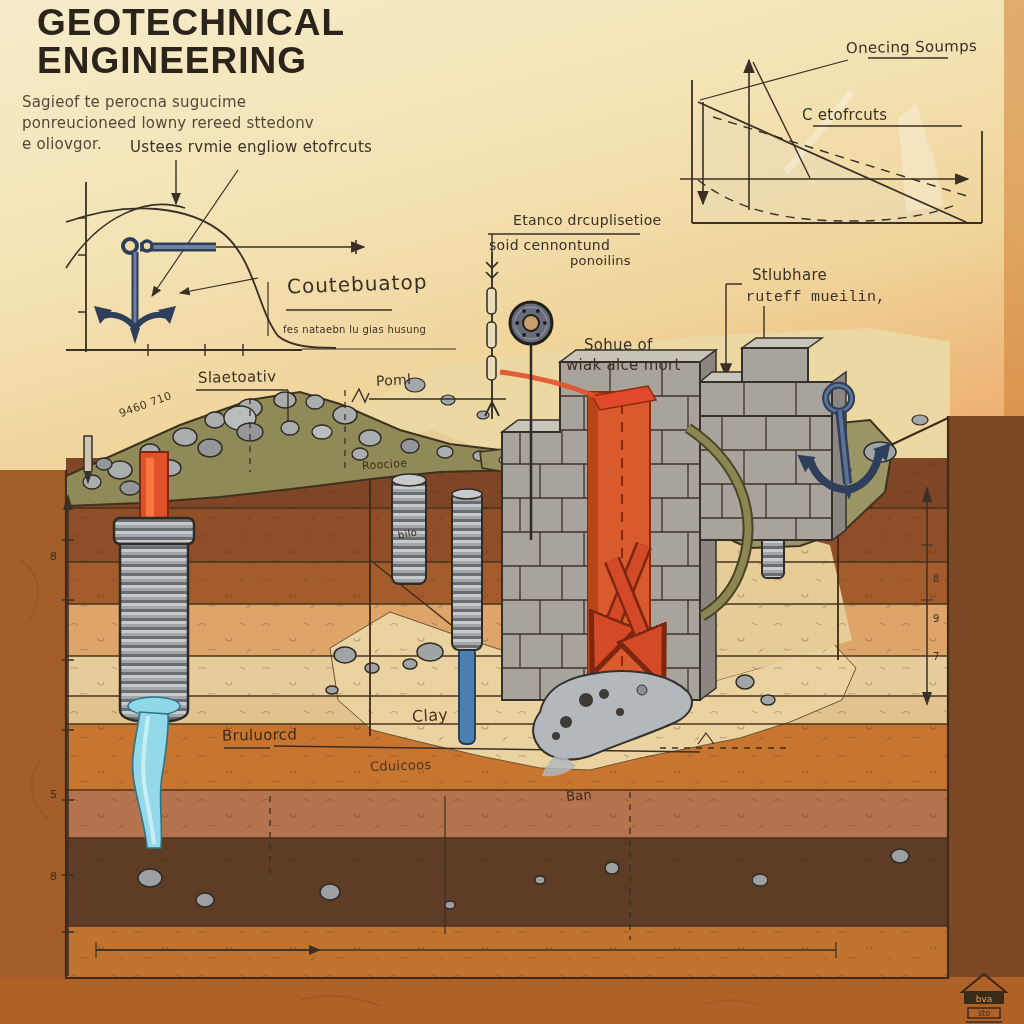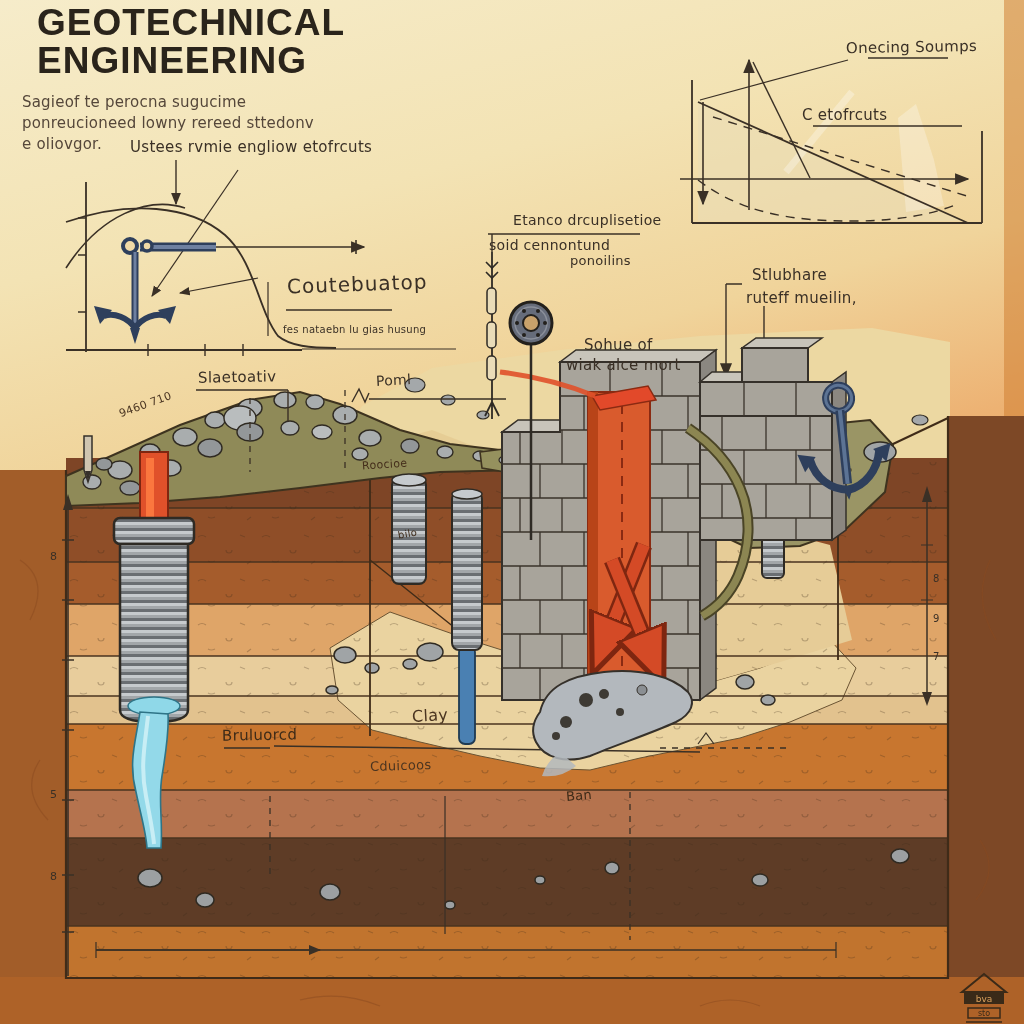--- a/index.html
+++ b/index.html
@@ -409,21 +409,21 @@
 <div class="lbl" style="left:489px;top:237px;font-size:14px;">soid cennontund</div>
 <div class="lbl" style="left:524px;top:253px;font-size:13px;margin-left:46px;">ponoilins</div>
 
 <div class="lbl hand" style="left:198px;top:368px;transform:rotate(-1deg);">Slaetoativ</div>
 <div class="lbl" style="left:376px;top:372px;font-size:14px;transform:rotate(-3deg);">Poml</div>
 
 <div class="lbl hand" style="left:576px;top:336px;margin-left:8px;">Sohue of</div>
 <div class="lbl hand" style="left:566px;top:356px;">wiak alce mort</div>
 
 <div class="lbl hand" style="left:752px;top:266px;">Stlubhare</div>
-<div class="lbl hand" style="left:746px;top:289px;">ruteff mueilin,</div>
+<div class="lbl hand" style="left:746px;top:289px;font-family:Liberation Mono, monospace;">ruteff mueilin,</div>
 
 <div class="lbl" style="left:118px;top:398px;font-size:11px;transform:rotate(-20deg);color:#4a3522;">9460 710</div>
 <div class="lbl" style="left:362px;top:458px;font-size:11px;transform:rotate(-4deg);color:#46301c;">Roocioe</div>
 <div class="lbl" style="left:398px;top:528px;font-size:10px;transform:rotate(-10deg);color:#3e2b1a;">bilo</div>
 <div class="lbl" style="left:412px;top:706px;font-size:16px;transform:rotate(-3deg);color:#4a3420;">Clay</div>
 <div class="lbl" style="left:222px;top:726px;font-size:15px;transform:rotate(-1deg);color:#3e2b18;">Bruluorcd</div>
 <div class="lbl" style="left:370px;top:758px;font-size:13px;transform:rotate(-2deg);color:#4a3420;">Cduicoos</div>
 <div class="lbl" style="left:566px;top:788px;font-size:13px;transform:rotate(-5deg);color:#3e2b18;">Ban</div>
 
 </div>

